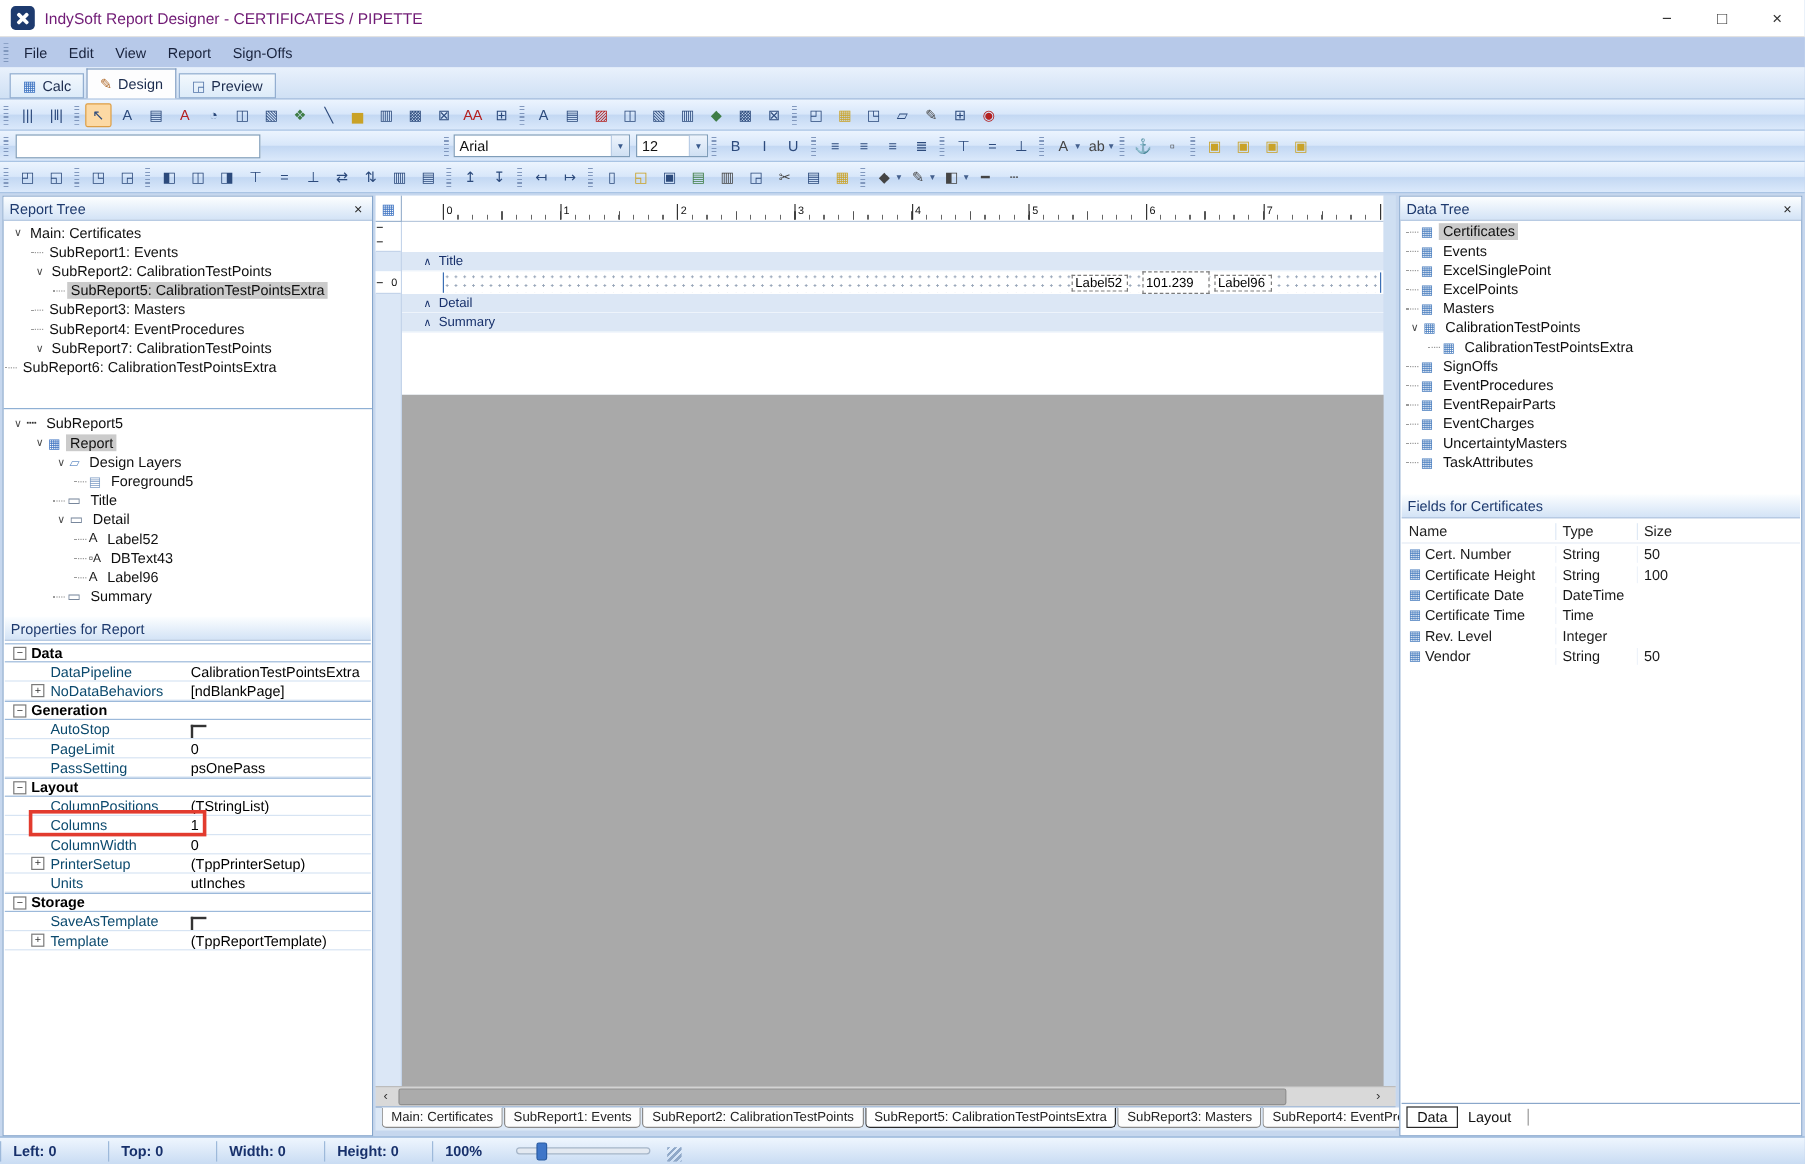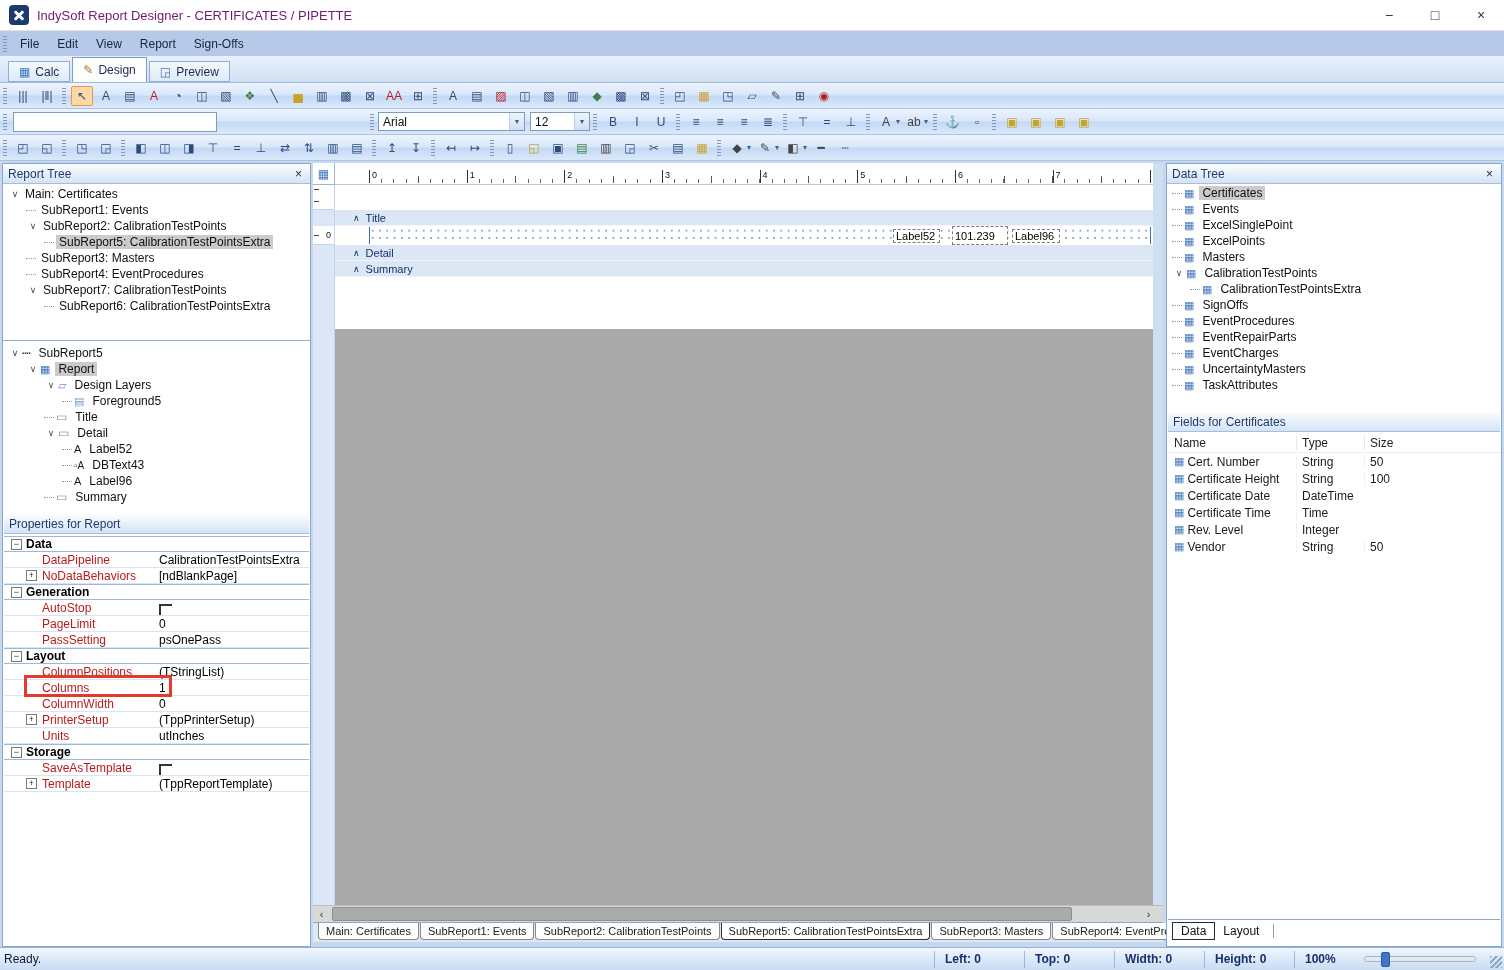--- a/index.html
+++ b/index.html
@@ -64,21 +64,21 @@
   #object-tree { top:181px; }
 
   
   #props-header { position:absolute; left:1px; right:1px; top:350px; }
   #props { position:absolute; left:1px; right:1px; top:372px; }
   .prow { height:16px; display:flex; align-items:center; border-bottom:1px solid #d7e4f3; position:relative; }
   .prow.group { border-top:1px solid #9cb9da; border-bottom:1px solid #9cb9da; }
   .prow.group .gbox { width:11px; height:11px; border:1px solid #7a7a7a; font-size:9px; line-height:9px; text-align:center; margin:0 4px 0 7px; color:#333; background:#fff; }
   .prow.group .glabel { font-weight:bold; color:#000; }
   .prow .ebox { position:absolute; left:22px; width:11px; height:11px; border:1px solid #7a7a7a; font-size:9px; line-height:9px; text-align:center; color:#333; background:#fff; }
-  .prow .pname { padding-left:38px; width:155px; color:#b91c1c; }
+  .prow .pname { padding-left:38px; width:155px; color:#0c4a6e; }
   .prow .pvalue { color:#000; }
   .prow .pcheck { width:13px; height:11px; border-top:2px solid #333; border-left:2px solid #333; margin-top:3px; }
   #red-annotation { position:absolute; left:24px; top:675px; width:148px; height:22px; border:3px solid #e23b2e; z-index:30; }
 
   
   #canvas { position:absolute; left:313px; top:163px; width:850px; height:779px; background:#cfdff2; }
   #corner { position:absolute; left:0; top:0; width:22px; height:22px; background:#fff; border-right:1px solid #9db4cf; border-bottom:1px solid #9db4cf; display:flex; align-items:center; justify-content:center; color:#3f74c2; font-size:12px; }
   #hruler { position:absolute; left:22px; top:0; width:818px; height:22px; background:#fff; border-bottom:1px solid #b9c9dd; }
   #hruler .minor { position:absolute; left:34px; width:782px; bottom:1px; height:4px; background:repeating-linear-gradient(to right,#666 0 1px, transparent 1px 12.2px); }
   #hruler .mid   { position:absolute; left:34px; width:782px; bottom:1px; height:7px; background:repeating-linear-gradient(to right,#555 0 1px, transparent 1px 48.82px); }
@@ -369,21 +369,21 @@
           <span class="tlabel">SubReport3: Masters</span>
         </div>
         <div class="trow" style="padding-left: 22px;">
           <span class="dotlead"></span>
           <span class="tlabel">SubReport4: EventProcedures</span>
         </div>
         <div class="trow" style="padding-left: 22px;">
           <span class="chev">∨</span>
           <span class="tlabel">SubReport7: CalibrationTestPoints</span>
         </div>
-        <div class="trow" style="padding-left: 40px;">
+        <div class="trow" style="">
           <span class="dotlead"></span>
           <span class="tlabel">SubReport6: CalibrationTestPointsExtra</span>
         </div>
       </div>
     <div id="tree-sep"></div>
     <div id="object-tree" class="tree">
         <div class="trow" style="padding-left: 4px;">
           <span class="chev">∨</span>
           <span class="ticon" style="color: rgb(51, 51, 51); font-size: 6px;">▪▪▪▪</span>
           <span class="tlabel">SubReport5</span>
@@ -714,21 +714,20 @@
         </div>
       </div>
     <div id="side-tabs">
         <span class="stab active">Data</span>
         <span class="stab">Layout</span>
         <span class="stab-sep"></span>
       </div>
   </div>
 
   <div id="statusbar">
-    <div id="status-msg">Ready.</div>
     <div class="sseg">Left: 0</div>
     <div class="sseg">Top: 0</div>
     <div class="sseg">Width: 0</div>
     <div class="sseg">Height: 0</div>
     <div class="sseg" id="zoom-seg">100%</div>
     <div id="zoom-slider">
       <div id="zoom-thumb"></div>
     </div>
     <div id="grip-corner"></div>
   </div>

